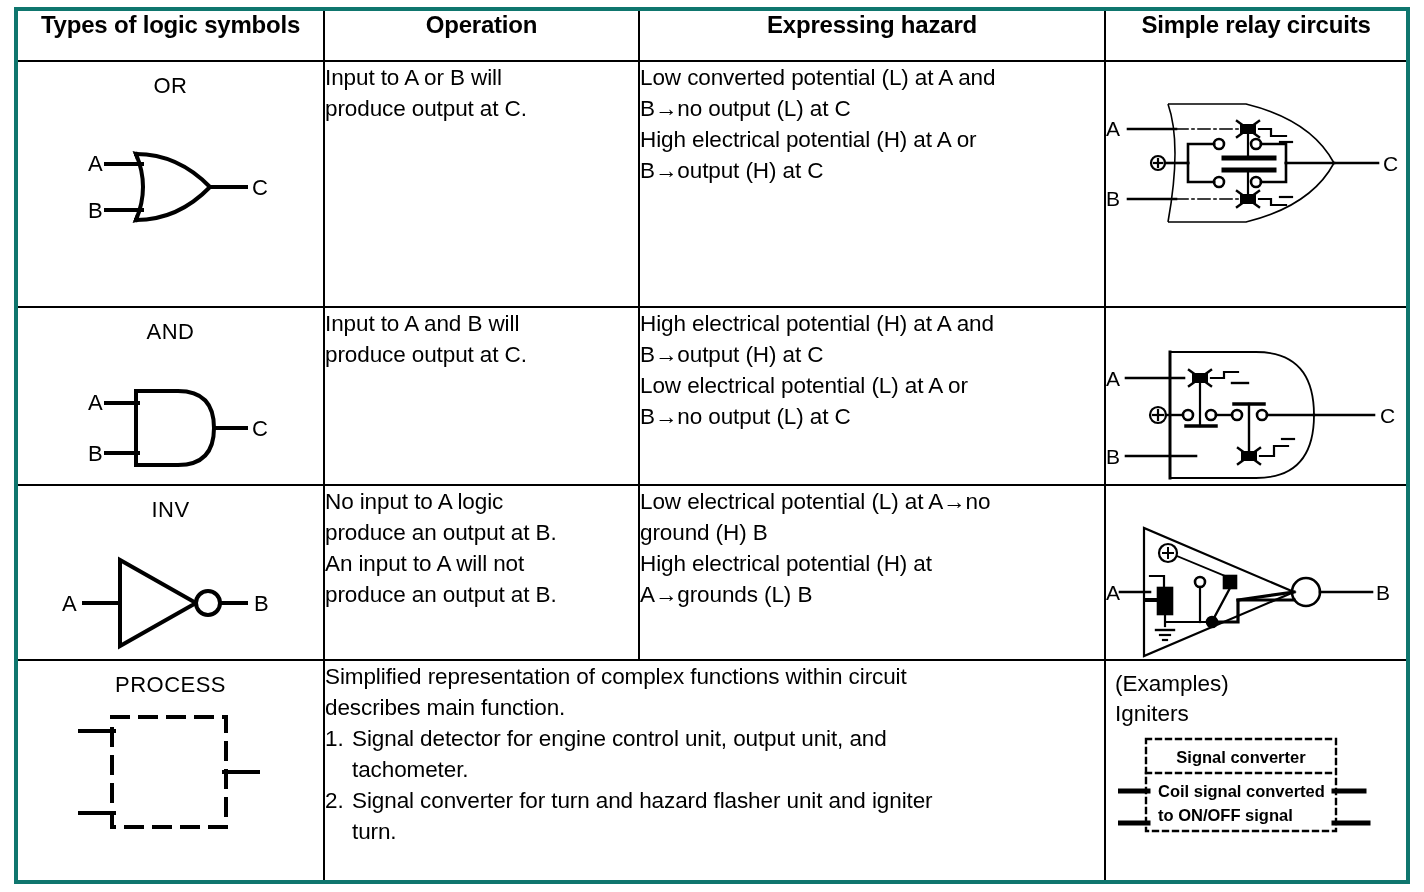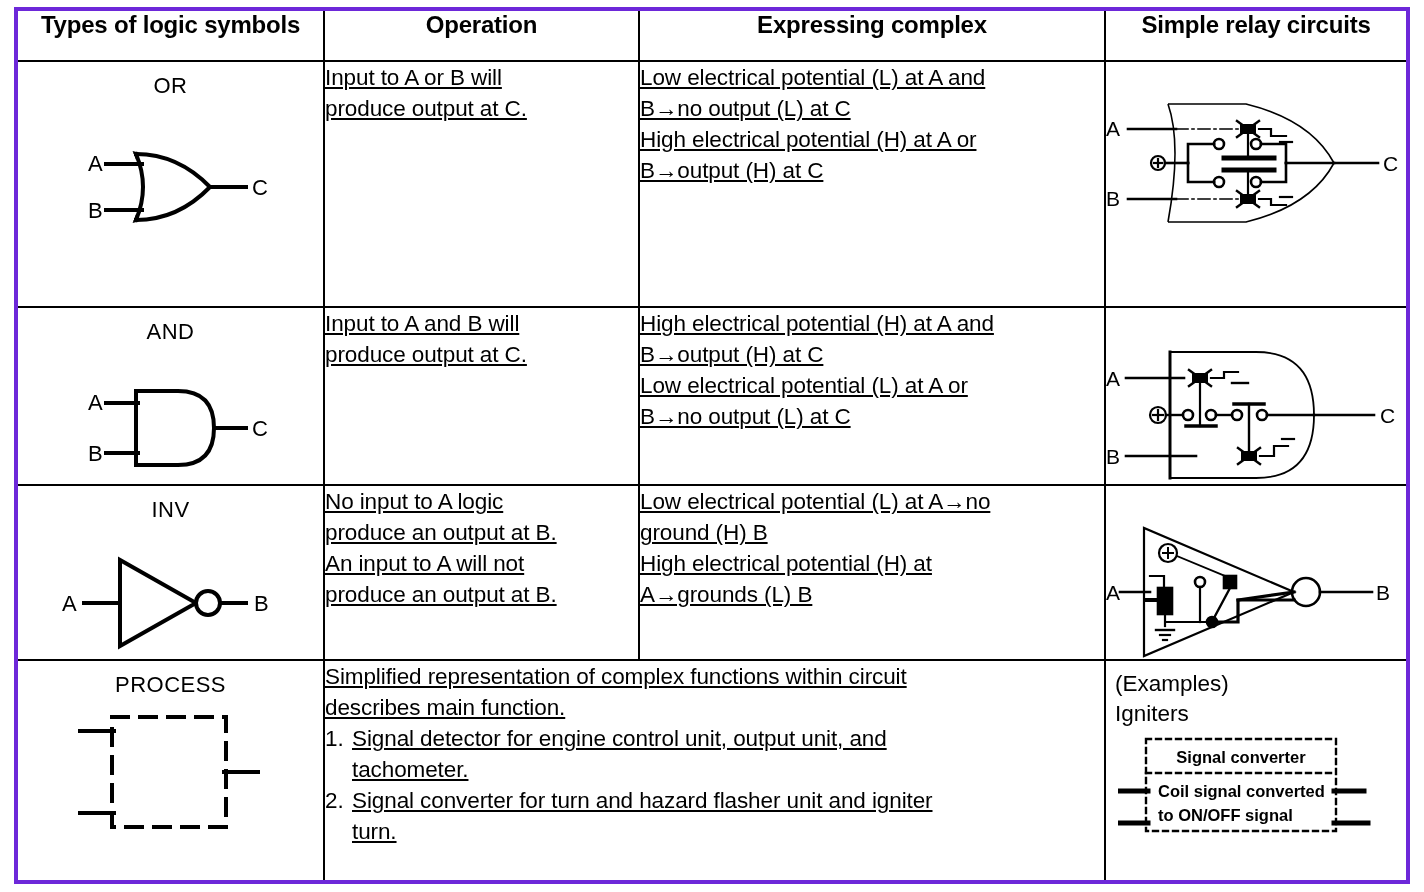--- a/index.html
+++ b/index.html
@@ -19,21 +19,21 @@
     overflow: hidden;
   }
 
   
   #logic-table {
     position: absolute;
     left: 14px;
     top: 7px;
     width: 1396px;
     height: 877px;
-    border: 4px solid #6d28d9;
+    border: 4px solid #0f766e;
     box-sizing: border-box;
     border-collapse: collapse;
     table-layout: fixed;
   }
   #logic-table td, #logic-table th {
     border: 2px solid #000;
     box-sizing: border-box;
     vertical-align: top;
     padding: 0;
   }
@@ -72,21 +72,20 @@
   .sym-art {
     position: absolute;
     left: 0; right: 0;
   }
 
   .text-cell {
     padding: 10px 0 0 12px;
     font-size: 22.5px;
     line-height: 31px;
     letter-spacing: -0.1px;
-    text-decoration: underline;
   }
   .text-cell p { margin: 0; }
 
   .num-list { margin: 0; padding: 0; list-style: none; }
   .num-list li {
     position: relative;
     padding-left: 27px;
   }
   .num-list li .num {
     position: absolute;
@@ -118,21 +117,21 @@
       <col class="col-sym">
         <col class="col-op">
         <col class="col-out">
         <col class="col-relay">
     </colgroup>
 
     <thead>
       <tr>
         <th>Types of logic symbols</th>
         <th>Operation</th>
-        <th>Expressing complex</th>
+        <th>Expressing hazard</th>
         <th>Simple relay circuits</th>
       </tr>
     </thead>
 
     <tbody>
 
       <tr class="row-or">
         <td>
           <div class="sym-cell">
             <div class="sym-name">OR</div>
@@ -156,21 +155,21 @@
             </div>
           </div>
         </td>
 
         <td class="text-cell">
           <p>Input to A or B will</p>
           <p>produce output at C.</p>
         </td>
 
         <td class="text-cell">
-          <p>Low electrical potential (L) at A and</p>
+          <p>Low converted potential (L) at A and</p>
           <p>B→no output (L) at C</p>
           <p>High electrical potential (H) at A or</p>
           <p>B→output (H) at C</p>
         </td>
 
         <td>
           <div class="relay-cell">
             <div class="relay-art" style="left:0; top:22px;">
               <svg width="300" height="160" viewBox="0 0 300 160">
                 <g fill="none" stroke="#000" stroke-width="1.6">

